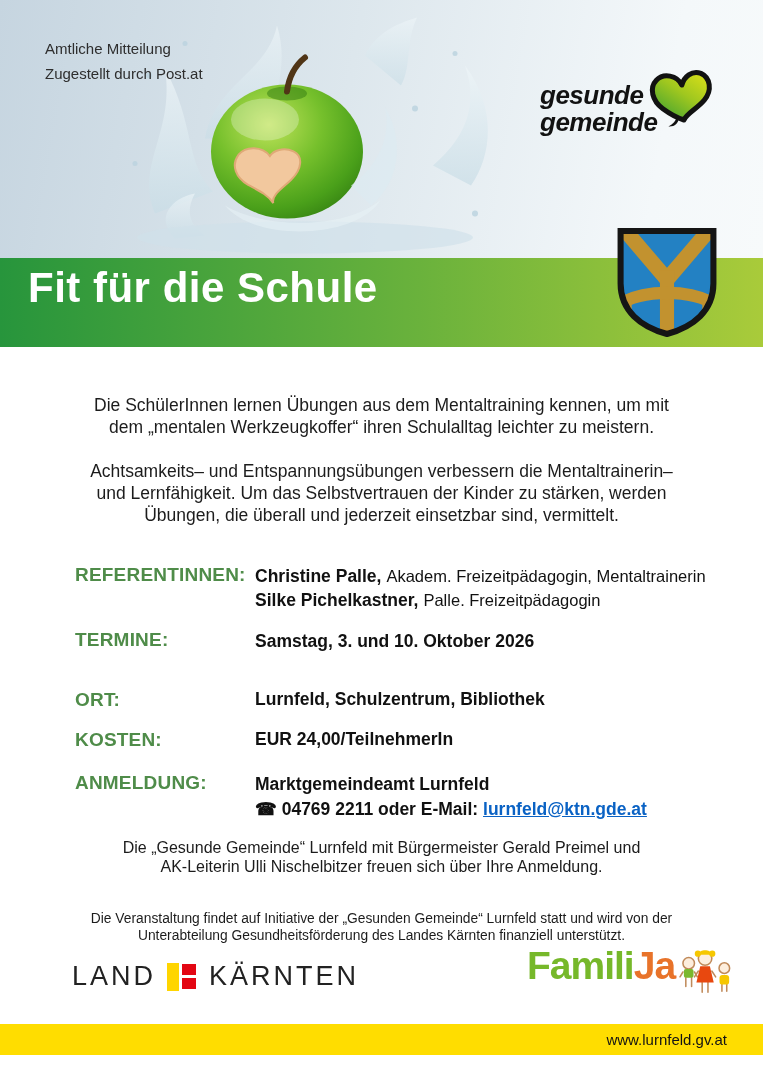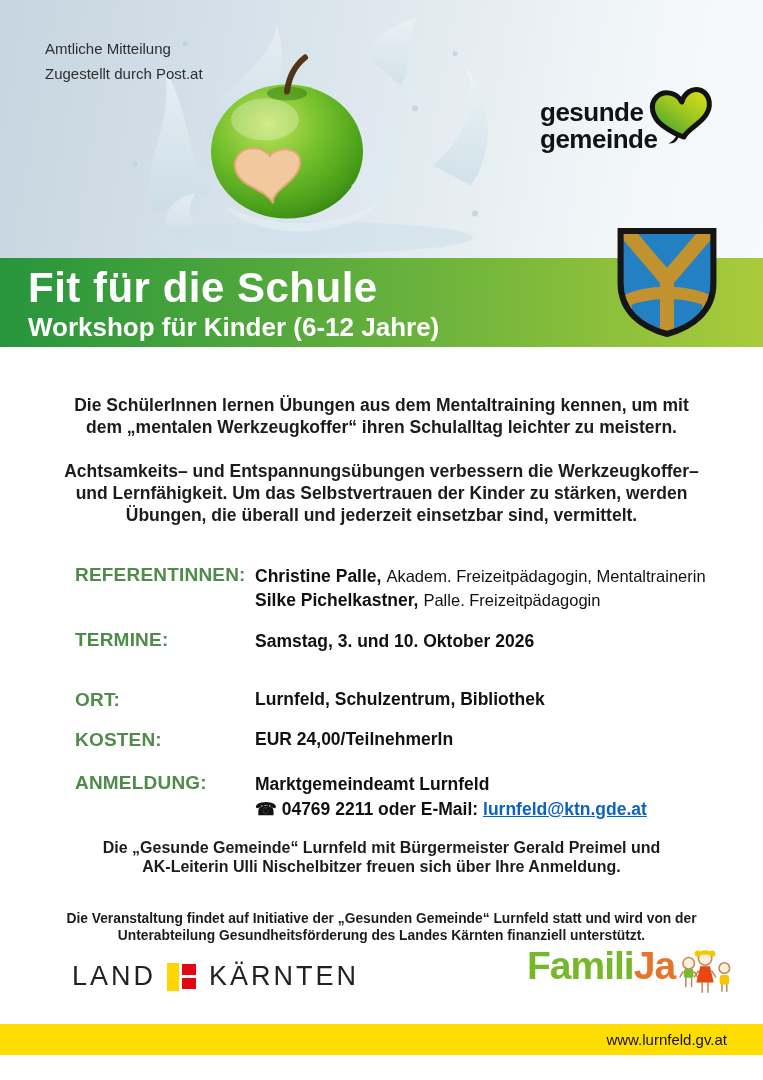--- a/index.html
+++ b/index.html
@@ -8,34 +8,34 @@
     position:relative; width:763px; height:1080px; overflow:hidden;
     background:#ffffff; font-family:"Liberation Sans", sans-serif; color:#1c1c1c;
   }
   
   .hero {
     position:absolute; left:0; top:0; width:763px; height:258px;
     background:linear-gradient(100deg,#c6d5e0 0%, #dde7ed 45%, #f4f8fa 85%, #f7fafb 100%);
   }
   .postal { position:absolute; left:45px; top:37px; font-size:15px; line-height:1.65; color:#2e2e2e; }
   .apple-svg { position:absolute; left:115px; top:12px; width:395px; height:246px; }
-  .brand { position:absolute; left:540px; top:99px; }
+  .brand { position:absolute; left:540px; top:82px;font-style:italic; }
   .brand-text { font-weight:bold; font-size:26px; line-height:27px; letter-spacing:-0.5px; color:#121212; }
   .heart-svg { position:absolute; left:106px; top:-14px; width:74px; height:60px; }
   
   .banner {
     position:absolute; left:0; top:258px; width:763px; height:89px;
     background:linear-gradient(90deg,#27953c 0%, #6ab23c 55%, #a9cb3a 100%);
     padding:7px 0 0 28px; color:#ffffff;
   }
   .banner .title { font-size:42px; font-weight:bold; line-height:46px; letter-spacing:0.5px; }
   .banner .subtitle { font-size:26px; font-weight:bold; line-height:28px; margin-top:2px; }
   .crest-svg { position:absolute; left:612px; top:226px; width:110px; height:112px; z-index:5; }
   
-  .para { position:absolute; left:0; width:763px; text-align:center;font-weight:bold; }
+  .para { position:absolute; left:0; width:763px; text-align:center; }
   .p-intro1 { top:394px; font-size:17.5px; line-height:22px; }
   .p-intro2 { top:460px; font-size:17.5px; line-height:22px; }
   .closing1 { top:839px; font-size:16px; line-height:18.5px; }
   .closing2 { top:889px; font-size:13.8px; line-height:17px;margin-top:21px; }
   
   .row { position:absolute; left:0; width:763px; }
   .row .label { position:absolute; left:75px; top:0; font-size:19px; font-weight:bold; letter-spacing:0.2px; color:#4f8c49; }
   .row .value { position:absolute; left:255px; top:0; font-size:17.5px; font-weight:bold; color:#111; }
   .row-ref   { top:564px; } .row-ref .value div { line-height:24px; }
   .row-term  { top:629px; } .row-term .value div { line-height:25px; }
@@ -125,21 +125,20 @@
         <g transform="rotate(-5 37 30)">
           <path d="M37,17 C33,7 20,3 12,10 C4,17 6,30 16,39 C24,46 31,50 36,52 C39,46 50,42 58,34 C67,25 66,12 57,7 C48,3 40,9 37,17 Z" fill="url(#hg)" stroke="#121212" stroke-width="5" stroke-linejoin="round"></path>
           <path d="M31,50 C30,55 26,58 20,57 C25,55 28,52 29,48 Z" fill="#121212"></path>
         </g>
       </svg>
     </div>
   </div>
 
   <div class="banner">
     <div class="title">Fit für die Schule</div>
-    <div class="subtitle">Workshop für Kinder (6-12 Jahre)</div>
   </div>
 
   <svg class="crest-svg" viewBox="0 0 108 111" aria-hidden="true">
     <defs>
       <clipPath id="shieldClip">
         <path d="M8,5 H100 V57 C100,84 80,100 54,107 C28,100 8,84 8,57 Z"></path>
       </clipPath>
     </defs>
     <path d="M8,5 H100 V57 C100,84 80,100 54,107 C28,100 8,84 8,57 Z" fill="#2381c3"></path>
     <g clip-path="url(#shieldClip)">
@@ -151,21 +150,21 @@
       <rect x="89" y="74" width="12" height="33" fill="#c2922f"></rect>
     </g>
     <path d="M8,5 H100 V57 C100,84 80,100 54,107 C28,100 8,84 8,57 Z" fill="none" stroke="#151515" stroke-width="6"></path>
   </svg>
 
   <div class="para p-intro1">
     <div>Die SchülerInnen lernen Übungen aus dem Mentaltraining kennen, um mit</div>
     <div>dem „mentalen Werkzeugkoffer“ ihren Schulalltag leichter zu meistern.</div>
   </div>
   <div class="para p-intro2">
-    <div>Achtsamkeits– und Entspannungsübungen verbessern die Werkzeugkoffer–</div>
+    <div>Achtsamkeits– und Entspannungsübungen verbessern die Mentaltrainerin–</div>
     <div>und Lernfähigkeit. Um das Selbstvertrauen der Kinder zu stärken, werden</div>
     <div>Übungen, die überall und jederzeit einsetzbar sind, vermittelt.</div>
   </div>
 
   <div class="row row-ref">
     <div class="label">REFERENTINNEN:</div>
     <div class="value">
       <div><span class="b">Christine Palle,</span><span class="desc">Akadem. Freizeitpädagogin, Mentaltrainerin</span></div>
       <div><span class="b">Silke Pichelkastner,</span><span class="desc">Palle. Freizeitpädagogin</span></div>
     </div>

